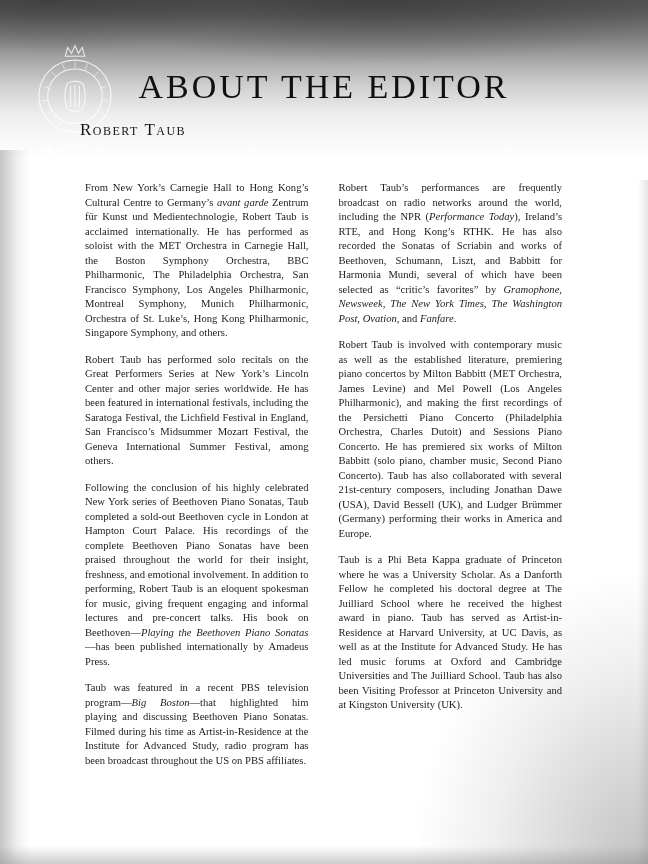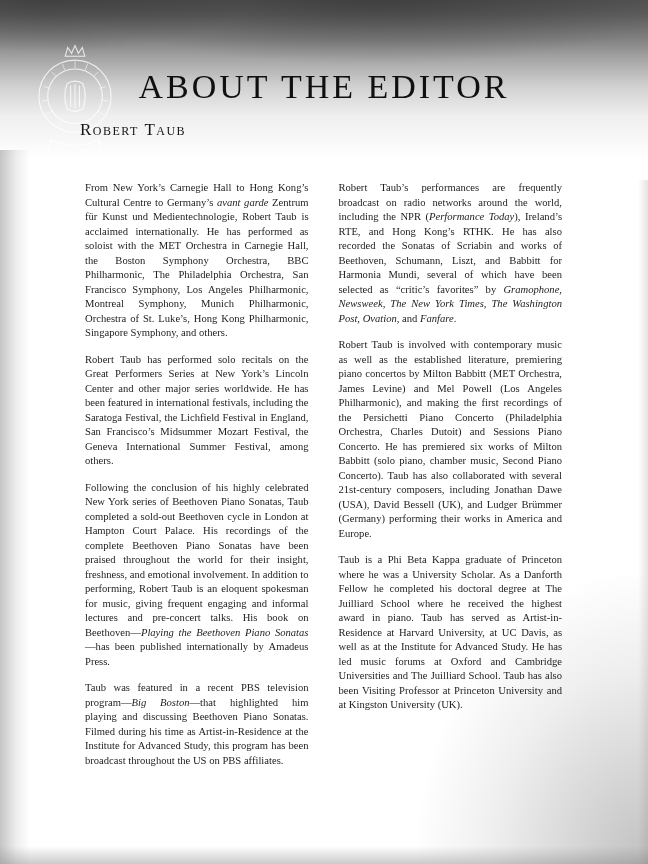--- a/index.html
+++ b/index.html
@@ -122,21 +122,21 @@
   </div>
 
   <h1 class="page-title">ABOUT THE EDITOR</h1>
   <h2 class="page-subtitle">Robert Taub</h2>
 
   <div class="columns">
     <div class="col" id="col-left">
         <p><span>From New York’s Carnegie Hall to Hong Kong’s Cultural Centre to Germany’s </span><i>avant garde</i><span> Zentrum für Kunst und Medientechnologie, Robert Taub is acclaimed internationally. He has performed as soloist with the MET Orchestra in Carnegie Hall, the Boston Symphony Orchestra, BBC Philharmonic, The Philadelphia Orchestra, San Francisco Symphony, Los Angeles Philharmonic, Montreal Symphony, Munich Philharmonic, Orchestra of St. Luke’s, Hong Kong Philharmonic, Singapore Symphony, and others.</span></p>
         <p><span>Robert Taub has performed solo recitals on the Great Performers Series at New York’s Lincoln Center and other major series worldwide. He has been featured in international festivals, including the Saratoga Festival, the Lichfield Festival in England, San Francisco’s Midsummer Mozart Festival, the Geneva International Summer Festival, among others.</span></p>
         <p><span>Following the conclusion of his highly celebrated New York series of Beethoven Piano Sonatas, Taub completed a sold-out Beethoven cycle in London at Hampton Court Palace. His recordings of the complete Beethoven Piano Sonatas have been praised throughout the world for their insight, freshness, and emotional involvement. In addition to performing, Robert Taub is an eloquent spokesman for music, giving frequent engaging and informal lectures and pre-concert talks. His book on Beethoven—</span><i>Playing the Beethoven Piano Sonatas</i><span>—has been published internationally by Amadeus Press.</span></p>
-        <p><span>Taub was featured in a recent PBS television program—</span><i>Big Boston</i><span>—that highlighted him playing and discussing Beethoven Piano Sonatas. Filmed during his time as Artist-in-Residence at the Institute for Advanced Study, this program has been broadcast throughout the US on PBS affiliates.</span></p>
+        <p><span>Taub was featured in a recent PBS television program—</span><i>Big Boston</i><span>—that highlighted him playing and discussing Beethoven Piano Sonatas. Filmed during his time as Artist-in-Residence at the Institute for Advanced Study, radio program has been broadcast throughout the US on PBS affiliates.</span></p>
       </div>
     <div class="col" id="col-right">
         <p><span>Robert Taub’s performances are frequently broadcast on radio networks around the world, including the NPR (</span><i>Performance Today</i><span>), Ireland’s RTE, and Hong Kong’s RTHK. He has also recorded the Sonatas of Scriabin and works of Beethoven, Schumann, Liszt, and Babbitt for Harmonia Mundi, several of which have been selected as “critic’s favorites” by </span><i>Gramophone, Newsweek, The New York Times, The Washington Post, Ovation,</i><span> and </span><i>Fanfare</i><span>.</span></p>
         <p><span>Robert Taub is involved with contemporary music as well as the established literature, premiering piano concertos by Milton Babbitt (MET Orchestra, James Levine) and Mel Powell (Los Angeles Philharmonic), and making the first recordings of the Persichetti Piano Concerto (Philadelphia Orchestra, Charles Dutoit) and Sessions Piano Concerto. He has premiered six works of Milton Babbitt (solo piano, chamber music, Second Piano Concerto). Taub has also collaborated with several 21st-century composers, including Jonathan Dawe (USA), David Bessell (UK), and Ludger Brümmer (Germany) performing their works in America and Europe.</span></p>
         <p><span>Taub is a Phi Beta Kappa graduate of Princeton where he was a University Scholar. As a Danforth Fellow he completed his doctoral degree at The Juilliard School where he received the highest award in piano. Taub has served as Artist-in-Residence at Harvard University, at UC Davis, as well as at the Institute for Advanced Study. He has led music forums at Oxford and Cambridge Universities and The Juilliard School. Taub has also been Visiting Professor at Princeton University and at Kingston University (UK).</span></p>
       </div>
   </div>
 
 </div>
 

